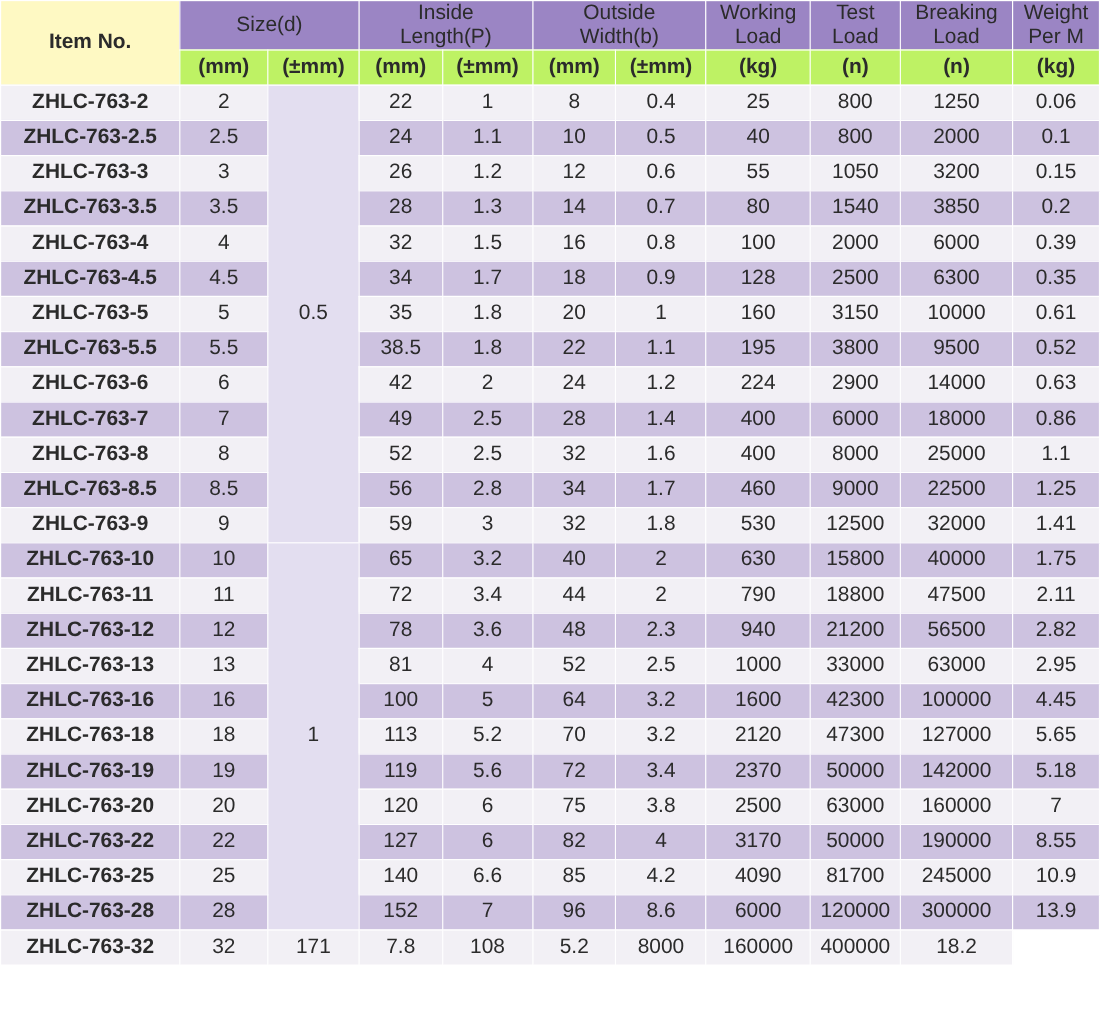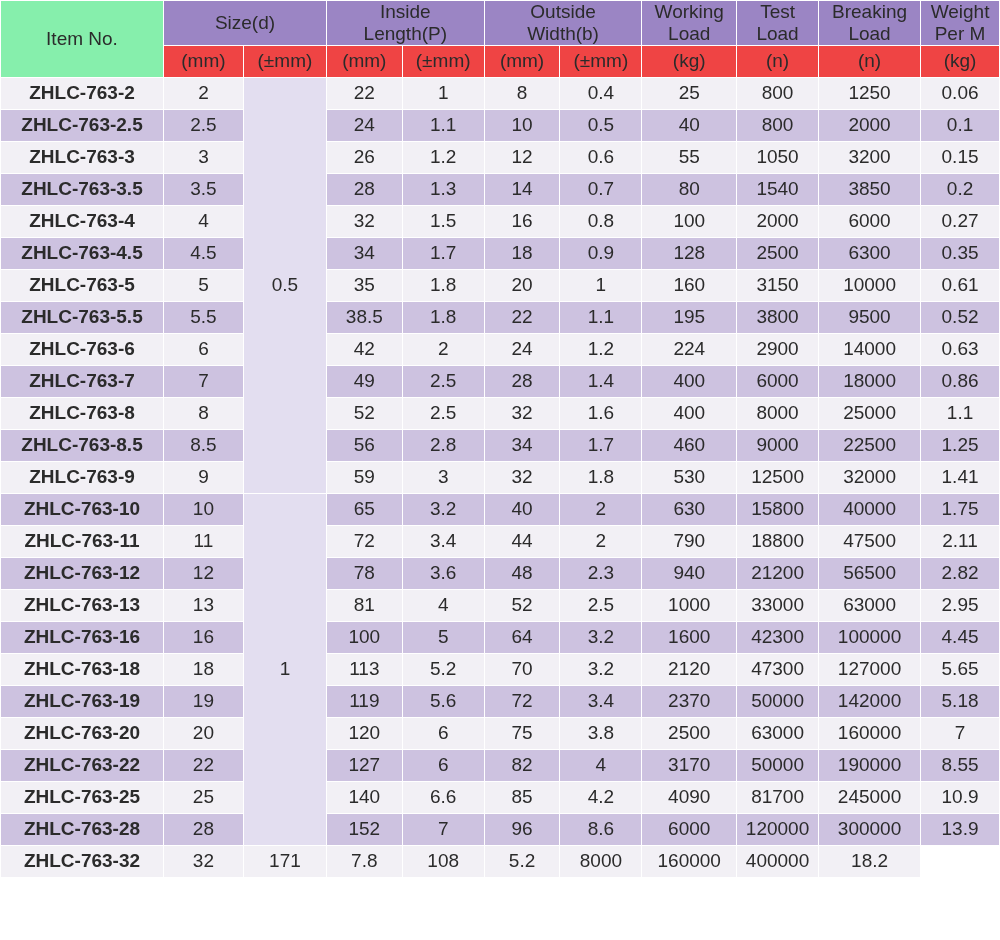--- a/index.html
+++ b/index.html
@@ -43,31 +43,31 @@
     box-sizing: border-box;
   }
   .hdr-main {
     background: #9b85c4;
     color: #ffffff;
     font-size: 21px;
     font-weight: normal;
     height: 76px;
   }
   .hdr-sub {
-    background: #ef4444;
+    background: #bef264;
     color: #2b2b2b;
     font-size: 19px;
-    font-weight: normal;
+    font-weight: bold;
     height: 48px;
   }
   .hdr-item {
-    background: #86efac;
+    background: #fef9c3;
     color: #ffffff;
     font-size: 21px;
-    font-weight: normal;
+    font-weight: bold;
   }
   td.light { background: #f2f0f5; }
   td.dark  { background: #cdc2e0; }
   td.merge-size {
     background: #e3def0;
     font-size: 20px;
   }
   .nowrap { white-space: nowrap; font-weight: bold; }
 </style>
 </head>
@@ -164,21 +164,21 @@
       <tr>
         <td class="light nowrap">ZHLC-763-4</td>
         <td class="light">4</td>
         <td class="light">32</td>
         <td class="light">1.5</td>
         <td class="light">16</td>
         <td class="light">0.8</td>
         <td class="light">100</td>
         <td class="light">2000</td>
         <td class="light">6000</td>
-        <td class="light">0.27</td>
+        <td class="light">0.39</td>
       </tr>
       <tr>
         <td class="dark nowrap">ZHLC-763-4.5</td>
         <td class="dark">4.5</td>
         <td class="dark">34</td>
         <td class="dark">1.7</td>
         <td class="dark">18</td>
         <td class="dark">0.9</td>
         <td class="dark">128</td>
         <td class="dark">2500</td>

